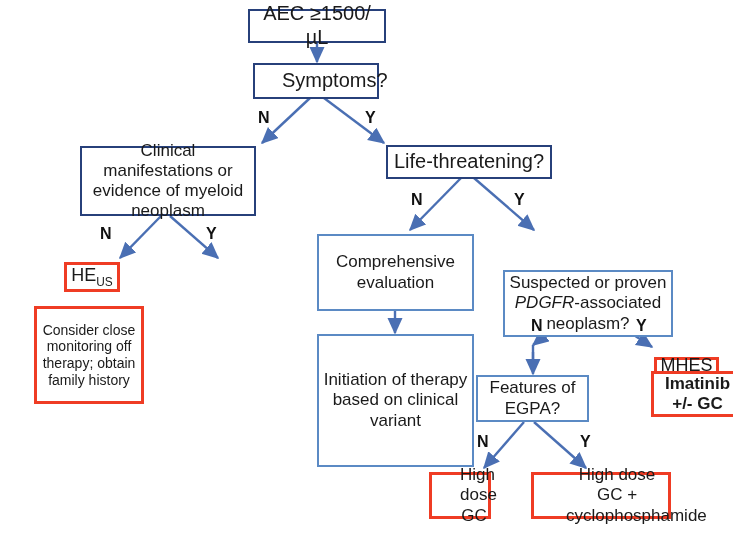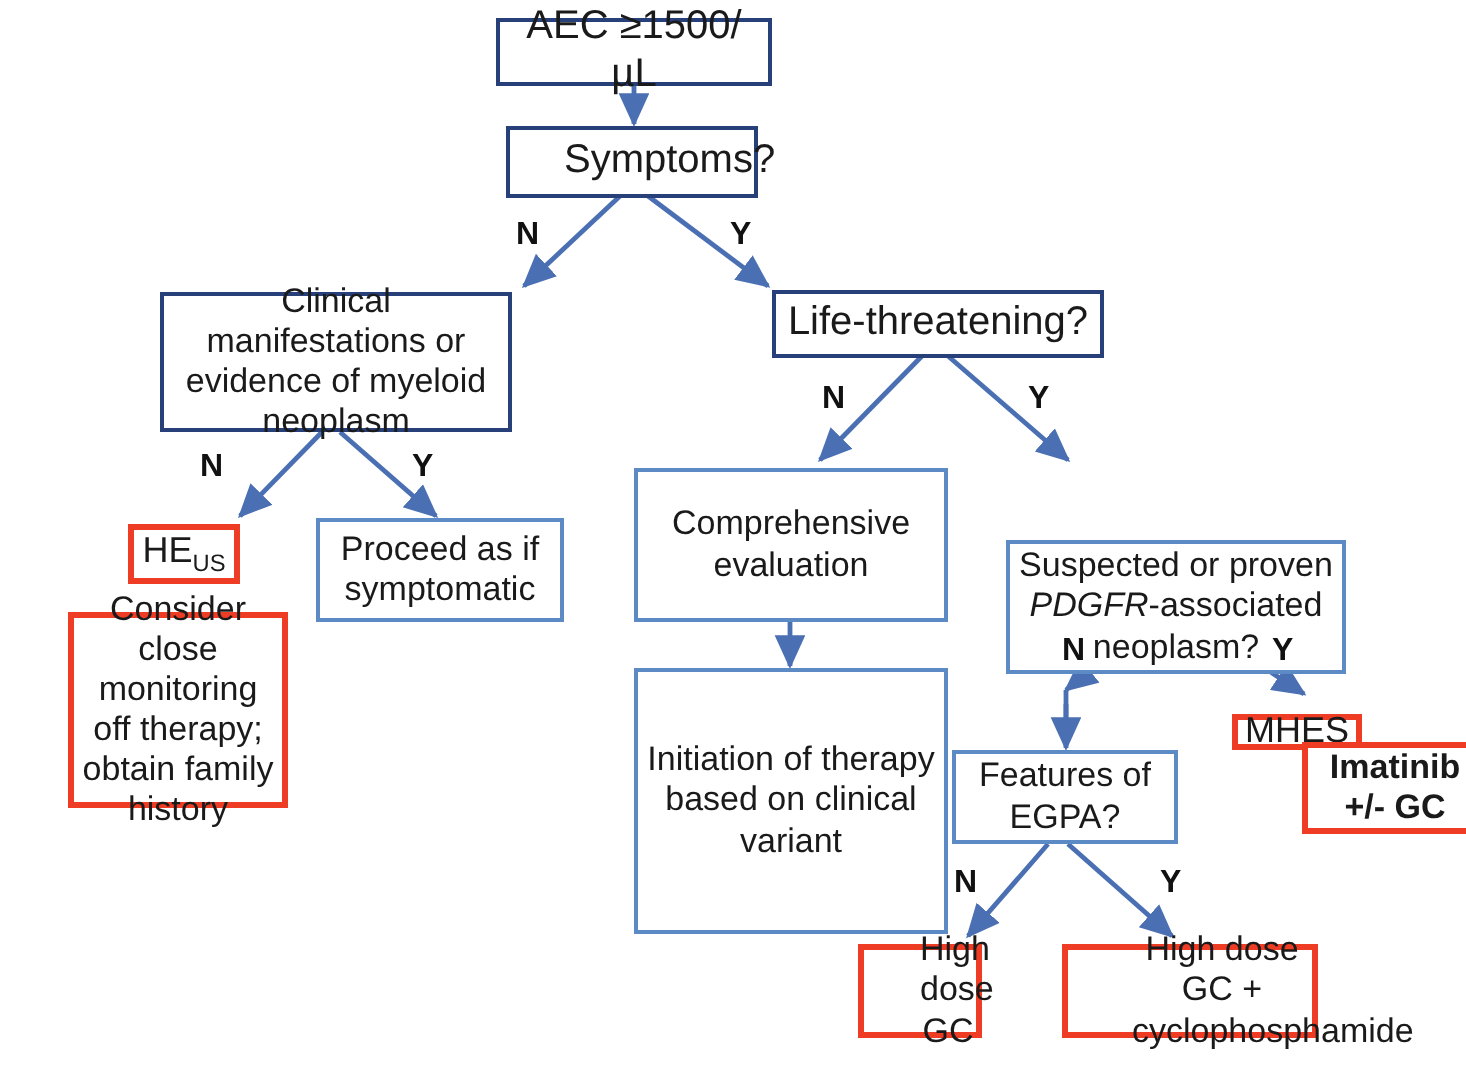--- a/index.html
+++ b/index.html
@@ -44,21 +44,21 @@
     font-size: 16px;
     font-weight: 700;
     color: #111111;
     z-index: 3;
     line-height: 1;
   }
   .t19 { font-size: 20px; }
   .t18 { font-size: 18px; }
   .t17 { font-size: 17px; }
   .t13 { font-size: 17px; }
-  .t12 { font-size: 17px; }
+  .t12 { font-size: 14px; }
   .ital { font-style: italic; }
   .sub { font-size: 0.66em; vertical-align: sub; }
 </style>
 </head>
 <body>
 
 <div id="canvas">
 
   <svg class="edges" viewBox="0 0 733 538">
     <defs>
@@ -108,23 +108,20 @@
     <div class="node-inner">Life-threatening?</div>
   </div>
 
   <div class="lbl" style="left:411px; top:192px;">N</div>
   <div class="lbl" style="left:514px; top:192px;">Y</div>
 
   <div class="node red t18" style="left:64px; top:262px; width:56px; height:30px;">
     <div class="node-inner"><span>HE</span><span class="sub">US</span></div>
   </div>
 
-  <div class="node blue-light t17" style="left:158px; top:259px; width:124px; height:52px;">
-    <div class="node-inner">Proceed as if symptomatic</div>
-  </div>
 
   <div class="node red t12" style="left:34px; top:306px; width:110px; height:98px;">
     <div class="node-inner">Consider close monitoring off therapy; obtain family history</div>
   </div>
 
   <div class="node blue-light t17" style="left:317px; top:234px; width:157px; height:77px;">
     <div class="node-inner">Comprehensive evaluation</div>
   </div>
 
   <div class="node blue-light t17" style="left:317px; top:334px; width:157px; height:133px;">
@@ -138,29 +135,29 @@
   <div class="lbl" style="left:531px; top:318px;">N</div>
   <div class="lbl" style="left:636px; top:318px;">Y</div>
 
   <div class="node blue-light t13" style="left:476px; top:375px; width:113px; height:47px;">
     <div class="node-inner">Features of EGPA?</div>
   </div>
 
   <div class="lbl" style="left:477px; top:434px;">N</div>
   <div class="lbl" style="left:580px; top:434px;">Y</div>
 
-  <div class="node red t18" style="left:616px; top:357px; width:65px; height:18px;">
+  <div class="node red t18" style="left:654px; top:357px; width:65px; height:18px;">
     <div class="node-inner">MHES</div>
   </div>
 
   <div class="node red t13" style="left:651px; top:371px; width:93px; height:46px;font-weight:bold;">
     <div class="node-inner">Imatinib +/- GC</div>
   </div>
 
   <div class="node red t13" style="left:429px; top:472px; width:62px; height:47px;padding-left:28px;">
     <div class="node-inner">High dose GC</div>
   </div>
 
-  <div class="node red t13" style="left:531px; top:472px; width:128px; height:47px;padding-left:32px;">
+  <div class="node red t13" style="left:531px; top:472px; width:140px; height:47px;padding-left:32px;">
     <div class="node-inner">High dose GC + cyclophosphamide</div>
   </div>
 
 </div>
 
 </body></html>

